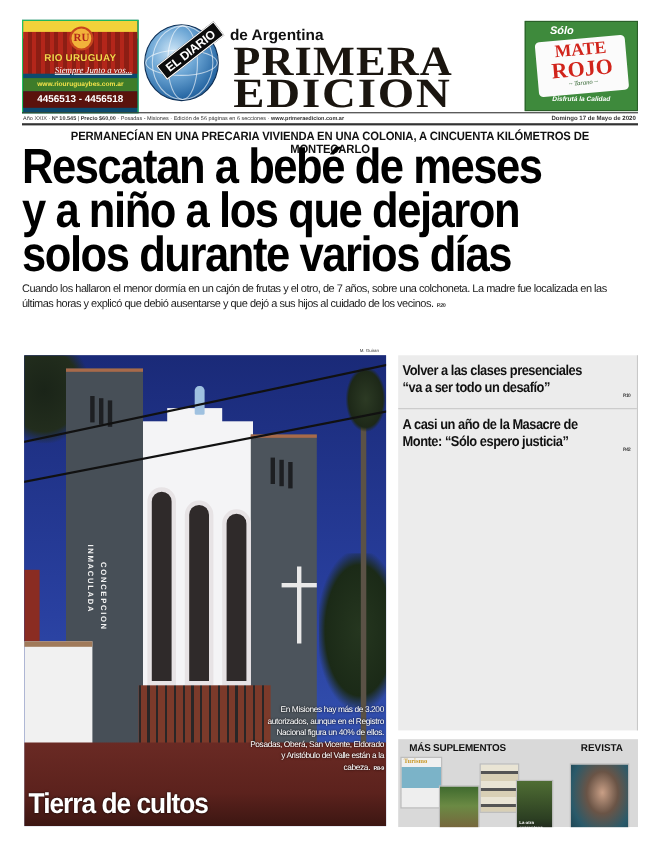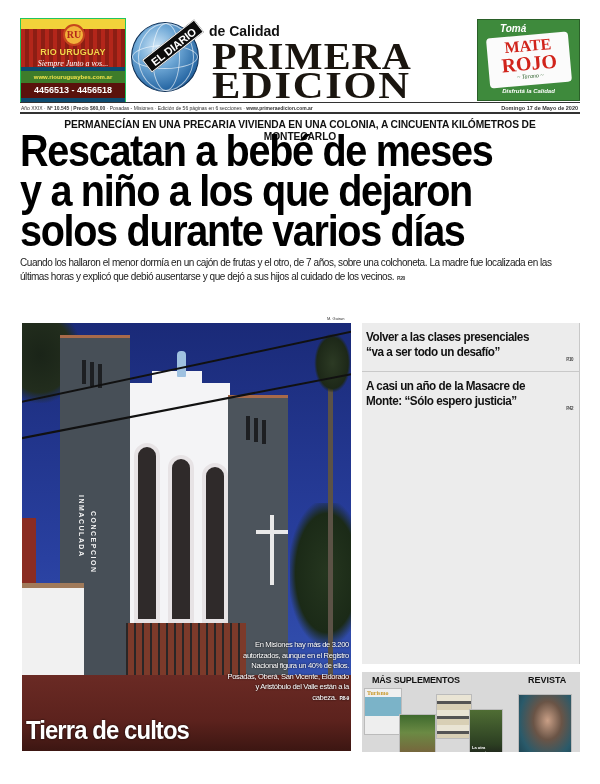--- a/index.html
+++ b/index.html
@@ -6,21 +6,21 @@
   html, body { width: 600px; height: 784px; background: #ffffff; overflow: hidden; }
   body { position: relative; font-family: "Liberation Sans", sans-serif; color: #111; }
 
   
   .ad-left { position: absolute; left: 20px; top: 18px; width: 106px; height: 85px; background: #0c4a6e; overflow: hidden; border: 1px solid #22c55e; }
   .ad-left .top { position: absolute; left: 0; top: 0; width: 100%; height: 16px; background: #f2d23a; }
   .ad-left .curtain { position: absolute; left: 0; top: 10px; width: 100%; height: 38px;
       background: repeating-linear-gradient(90deg, #b3261a 0 4px, #8c1e14 4px 8px); }
   .ad-left .badge { position: absolute; left: 42px; top: 5px; width: 22px; height: 22px; border-radius: 50%; background: #f2b23a; border: 2px solid #c6461d; color: #b3261a; font: bold 10px "Liberation Serif", serif; text-align: center; line-height: 18px; }
   .ad-left .brand { position: absolute; left: 0; top: 28px; width: 100%; text-align: center; color: #f6d64b; font: bold 9px "Liberation Sans", sans-serif; letter-spacing: .2px; text-shadow: 0 0 1px #5a120c; }
-  .ad-left .slogan { position: absolute; left: 0; top: 40px; width: 100%; text-align: center; color: #fff; font: italic 8px "Liberation Serif", serif; }
+  .ad-left .slogan { position: absolute; left: 12px; top: 40px; width: 100%; text-align: center; color: #fff; font: italic 8px "Liberation Serif", serif; text-decoration: underline; }
   .ad-left .web { position: absolute; left: 0; top: 52px; width: 100%; height: 12px; background: #3e7c2a; color: #f2e24a; font: bold 6px "Liberation Sans", sans-serif; text-align: center; line-height: 12px; }
   .ad-left .phone { position: absolute; left: 0; top: 64px; width: 100%; height: 15px; background: #5a120c; color: #fff; font: bold 9px "Liberation Sans", sans-serif; text-align: center; line-height: 15px; }
 
   .globe { position: absolute; left: 131px; top: 22px; width: 68px; height: 70px; border-radius: 50%;
       background: radial-gradient(circle at 38% 35%, #cfe6f7 0%, #6fa8d6 35%, #2a6aa6 70%, #123c6a 100%); border: 1px solid #0e2f55; }
   .globe .mer { position: absolute; border: 1px solid rgba(255,255,255,.6); border-radius: 50%; }
   .eldiario { position: absolute; left: 140px; top: 38px; width: 66px; height: 16px; background: #0c0c0c; color: #fff; font: bold 11px "Liberation Sans", sans-serif; text-align: center; line-height: 16px; transform: rotate(-38deg); transform-origin: center; letter-spacing: -.2px; border: 1px solid #fff; }
 
   .demisiones { position: absolute; left: 209px; top: 23px; font: bold 14px "Liberation Sans", sans-serif; color: #111; }
   .title-primera { position: absolute; left: 212px; top: 37px; font: bold 38px/1 "Liberation Serif", serif; letter-spacing: 1px; color: #1a150f; transform: scaleX(1.06); transform-origin: left; }
@@ -108,26 +108,26 @@
   <div class="web">www.riouruguaybes.com.ar</div>
   <div class="phone">4456513 - 4456518</div>
 </div>
 
 <div class="globe">
   <div class="mer" style="left:20px;top:0;width:28px;height:68px;"></div>
   <div class="mer" style="left:6px;top:0;width:56px;height:68px;"></div>
   <div class="mer" style="left:0;top:22px;width:66px;height:24px;"></div>
 </div>
 <div class="eldiario">EL DIARIO</div>
-<div class="demisiones">de Calidad</div>
+<div class="demisiones">de Argentina</div>
 <div class="title-primera">PRIMERA</div>
 <div class="title-edicion">EDICION</div>
 
 <div class="ad-right">
-  <div class="toma">Tomá</div>
+  <div class="toma">Sólo</div>
   <div class="ribbon">
     <div class="mate">MATE</div>
     <div class="rojo">ROJO</div>
     <div class="tarano">~ Tarano ~</div>
   </div>
   <div class="disfruta">Disfrutá la Calidad</div>
 </div>
 
 <div class="infobar">
   <div class="left">

